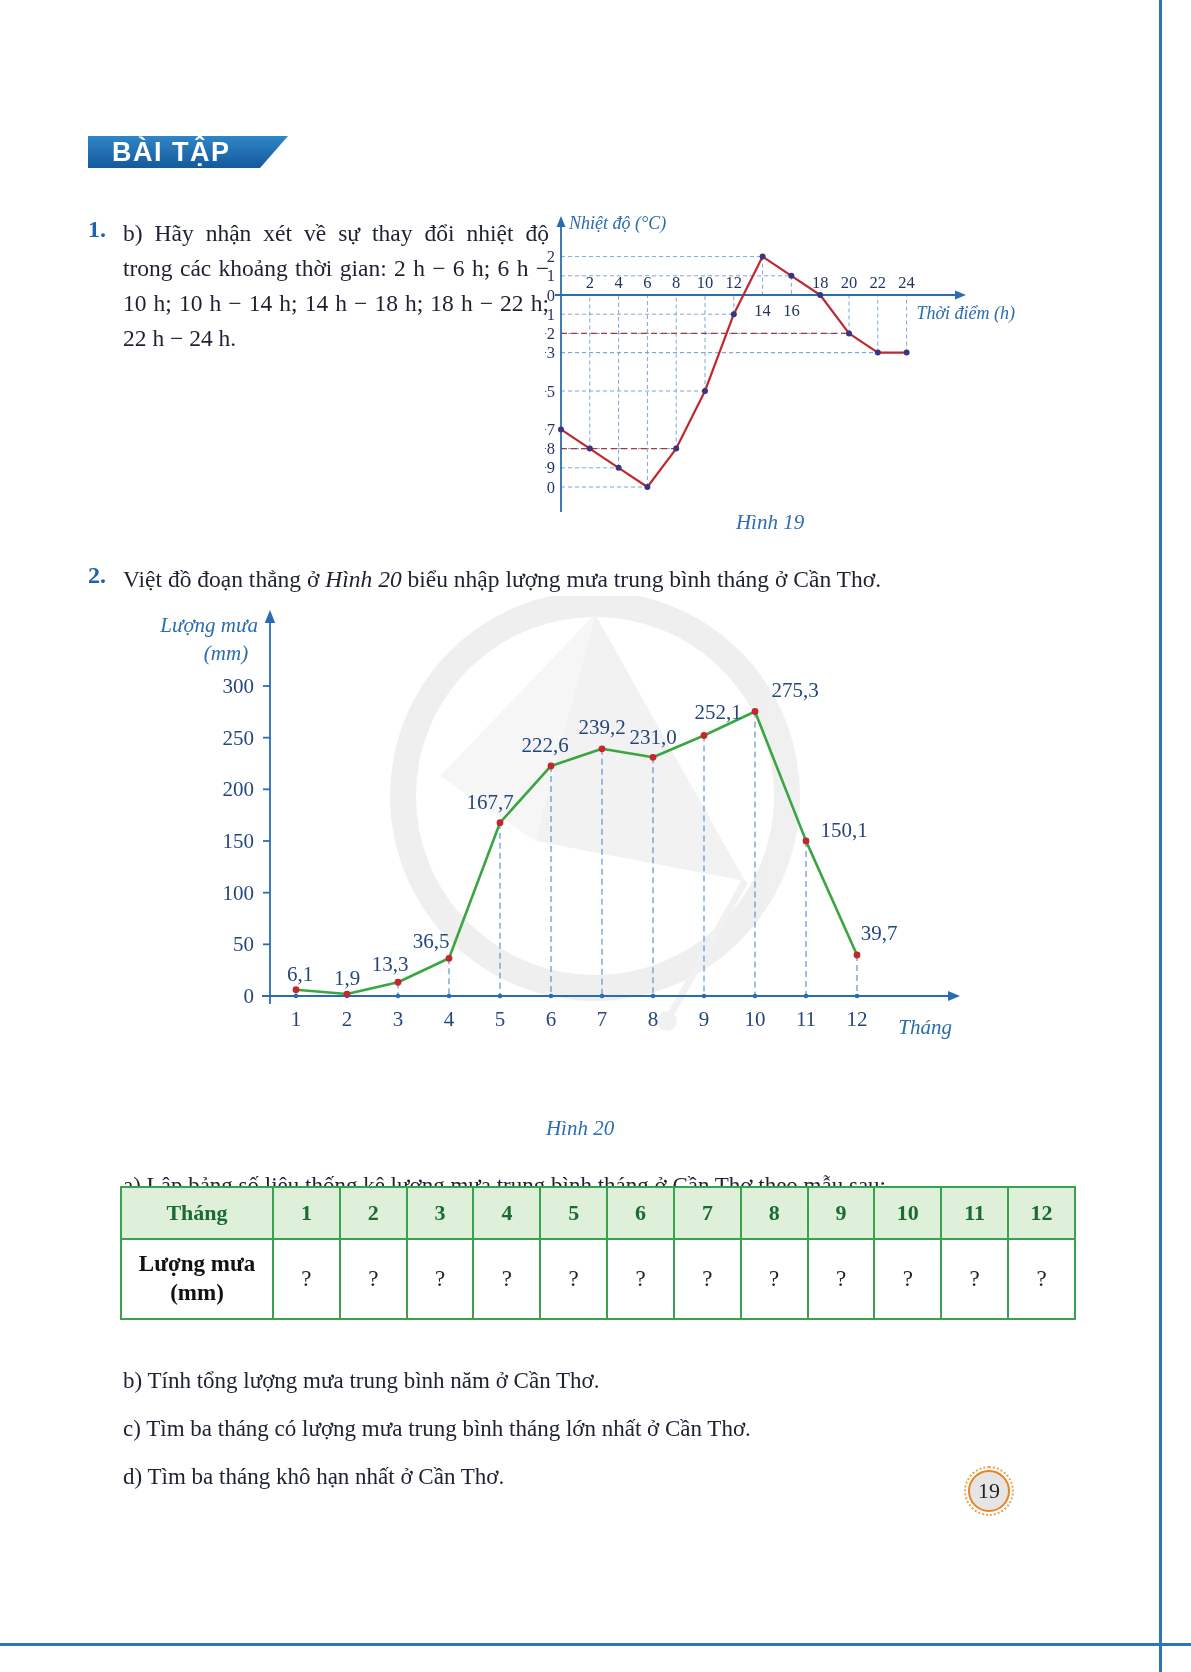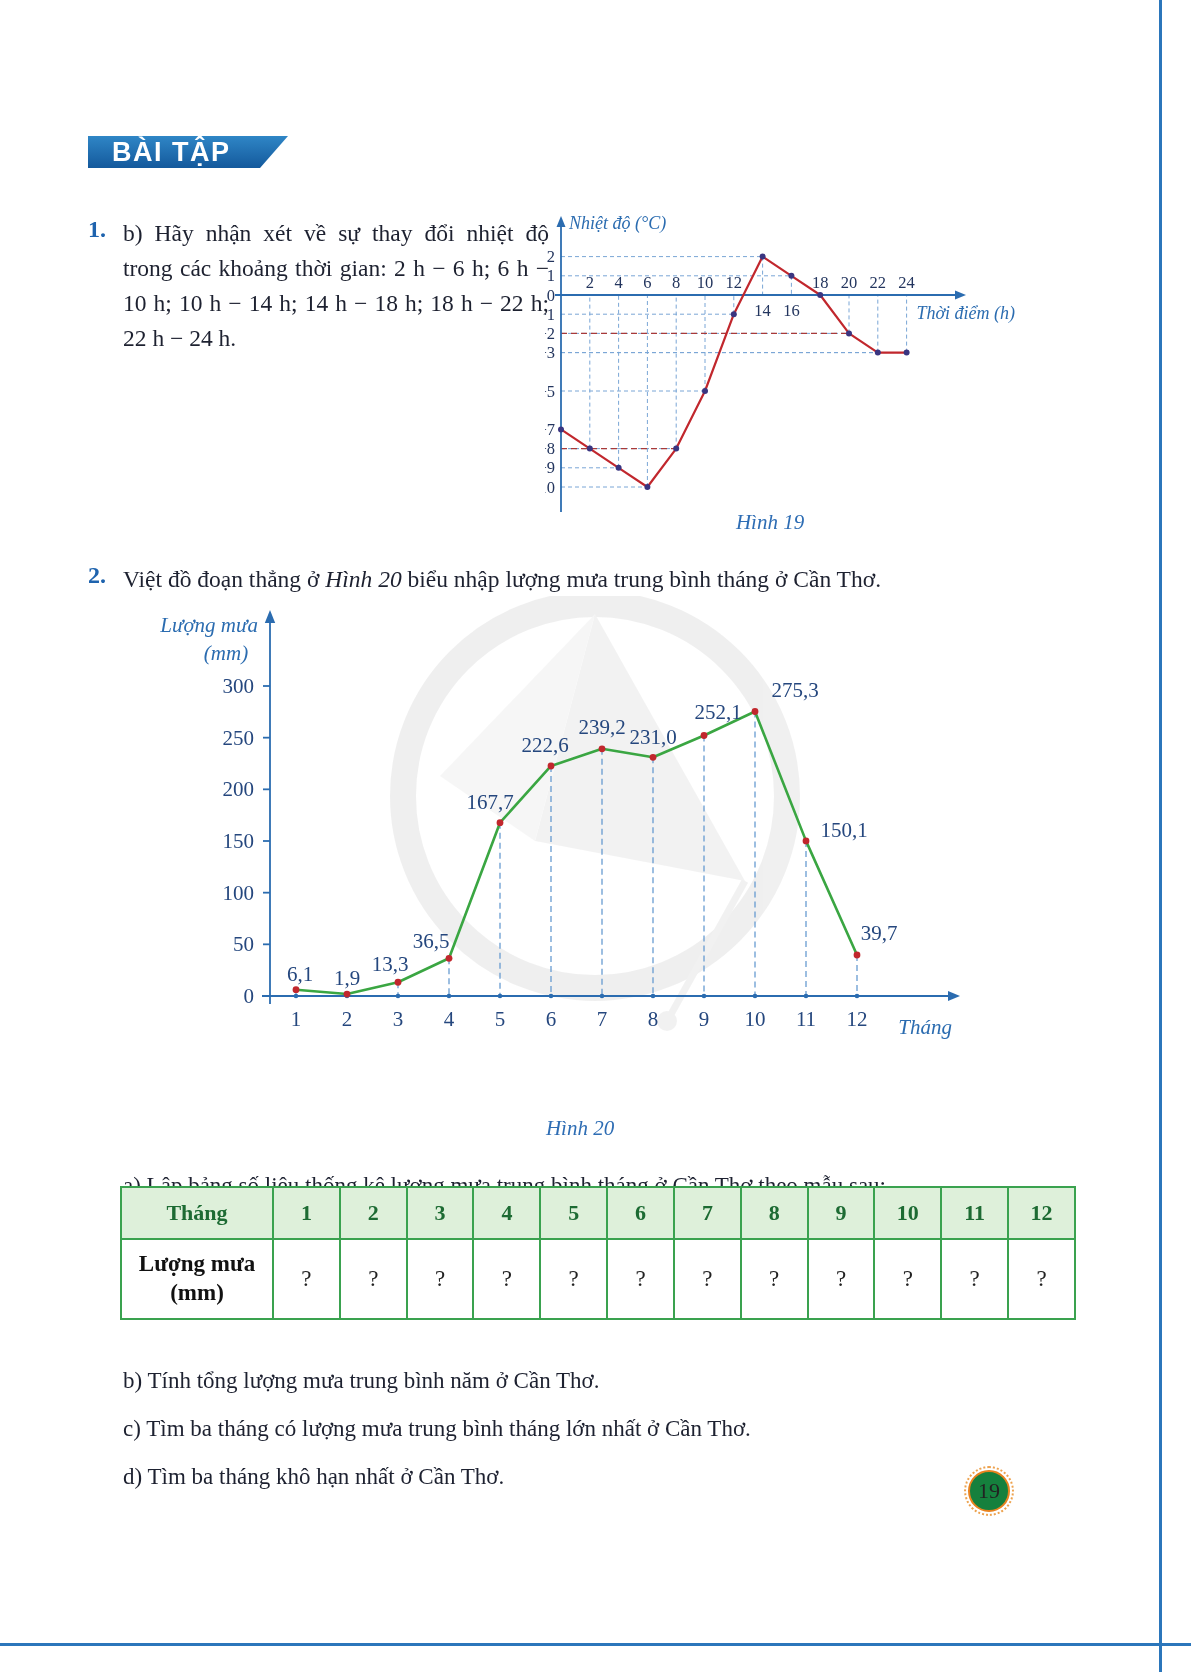--- a/index.html
+++ b/index.html
@@ -64,21 +64,21 @@
   .rain-table tr.head th{background:#def0da;color:#1d6b33;font-size:22px;font-weight:bold;}
   .rain-table tr.vals{height:80px;}
   .rain-table th.rowlabel{background:#ffffff;color:#111;font-size:23px;font-weight:bold;line-height:1.25;}
   .rain-table td{font-size:23px;color:#222;font-weight:normal;background:#fff;}
 
   
   .badge{
     position:absolute;left:968px;top:1470px;width:42px;height:42px;border-radius:50%;
     border:2.5px solid #e8831f;outline:2px dotted #eda24e;outline-offset:2px;
     display:flex;align-items:center;justify-content:center;
-    font-size:22px;color:#222;background:#15803d;box-sizing:border-box;
+    font-size:22px;color:#222;background:#e5e5e5;box-sizing:border-box;
   }
 
   
   .vline{position:absolute;left:1159px;top:0;width:3px;height:1672px;background:#2b76bb;}
   .hline{position:absolute;left:0;top:1643px;width:1191px;height:3px;background:#2b76bb;}
 </style>
 </head>
 <body>
 
 <div class="page">

